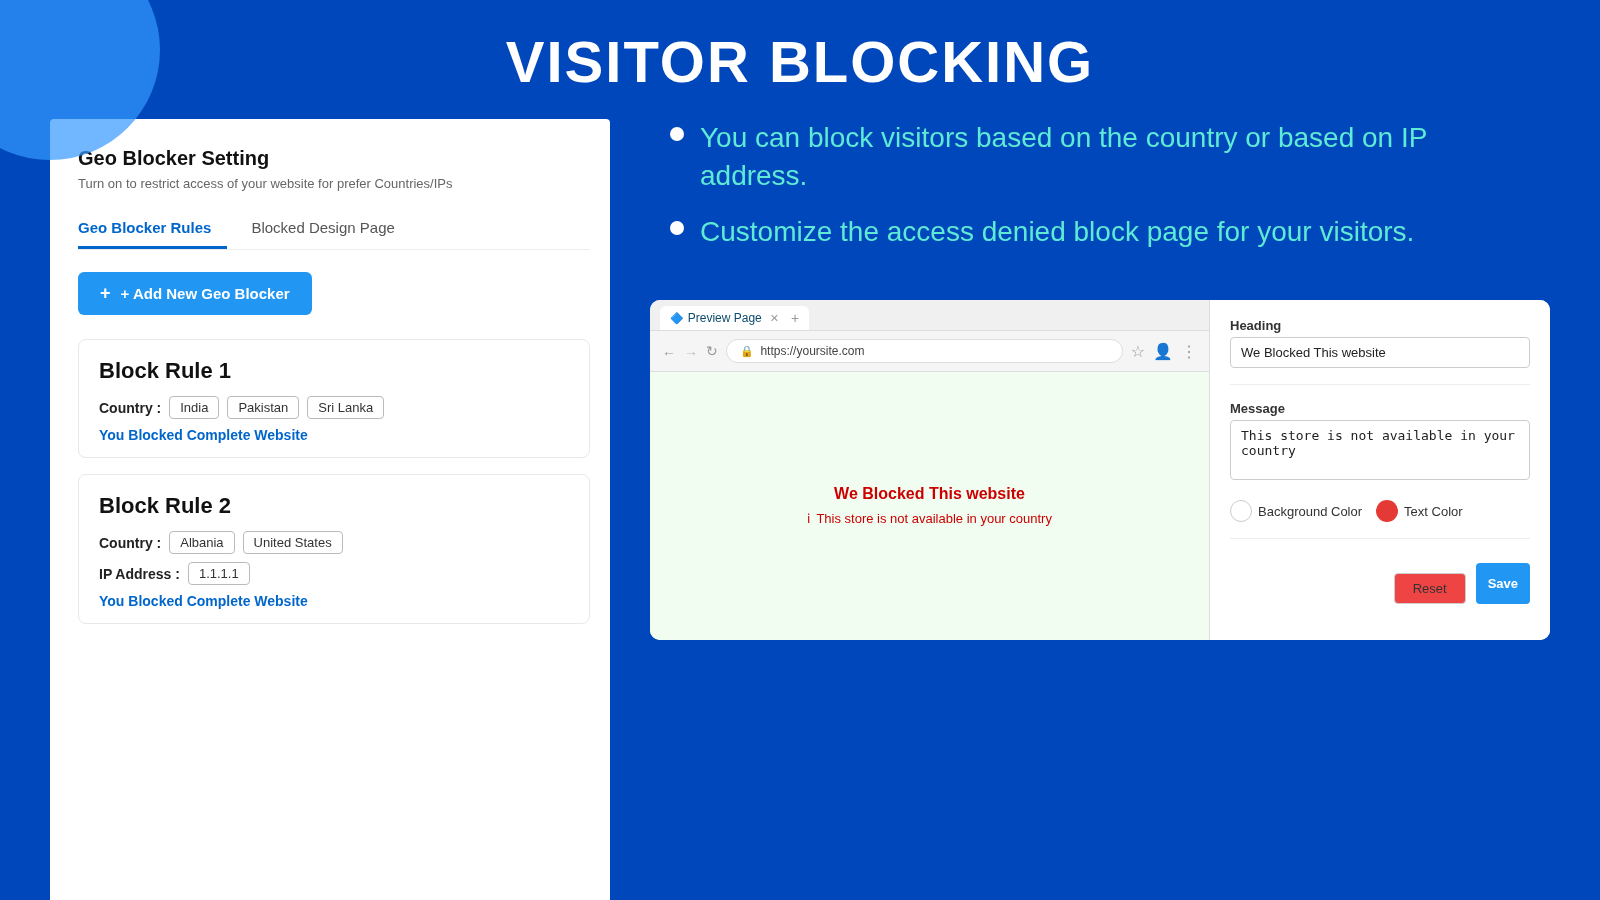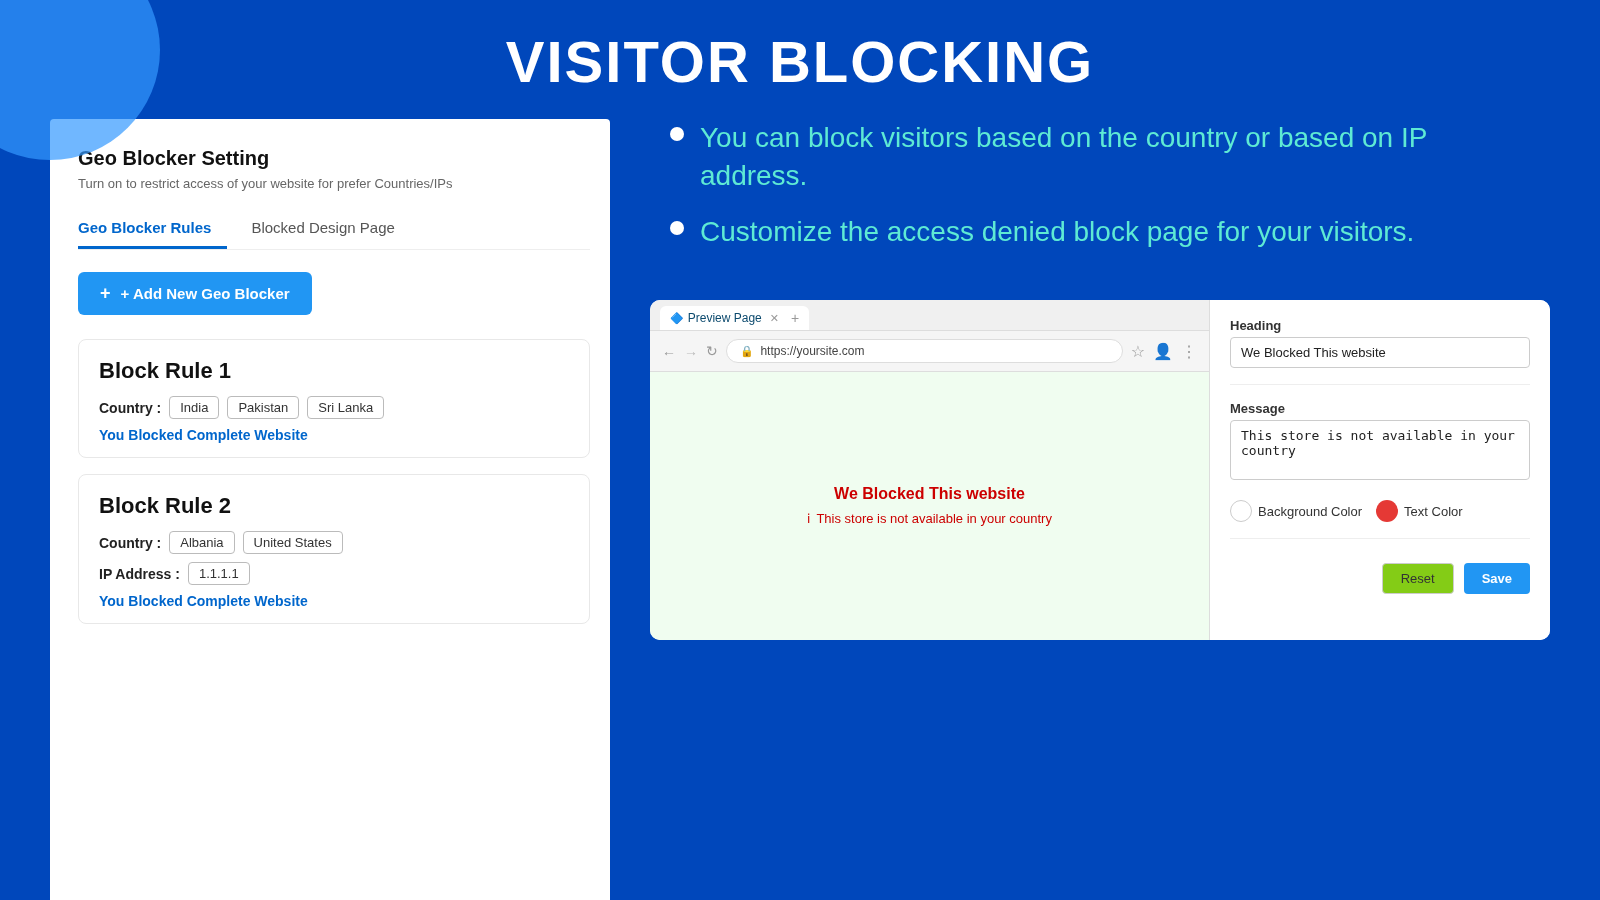--- a/index.html
+++ b/index.html
@@ -354,34 +354,35 @@
 
     .buttons-row {
       display: flex;
       justify-content: flex-end;
       gap: 10px;
       margin-top: 8px;
     }
 
     .reset-btn {
       border: 1px solid #ccc;
-      background: #84cc16;
+      background: #ef4444;
       border-radius: 4px;
       padding: 7px 18px;
       font-size: 13px;
       cursor: pointer;
       color: #333;
+      margin-top: 10px;
     }
 
     .save-btn {
       background: #2196F3;
       color: white;
       border: none;
       border-radius: 4px;
-      padding: 7px 18px;
+      padding: 7px 12px;
       font-size: 13px;
       font-weight: 600;
       cursor: pointer;
     }
 
     .divider {
       border: none;
       border-top: 1px solid #eee;
       margin: 4px 0;
     }

